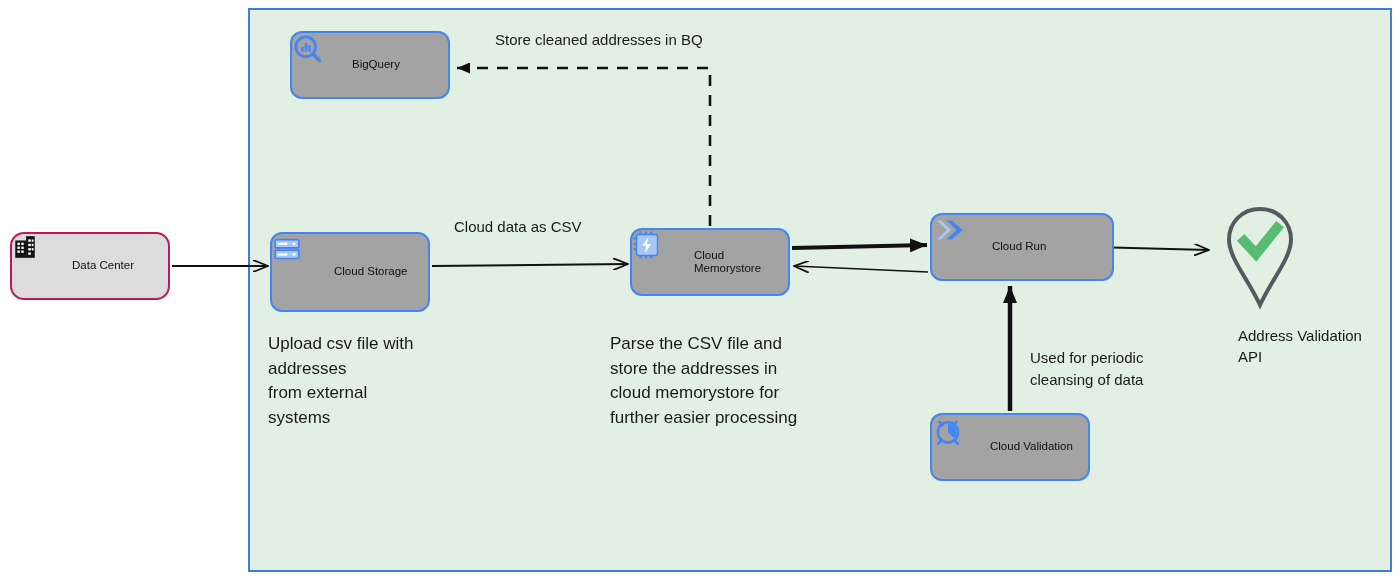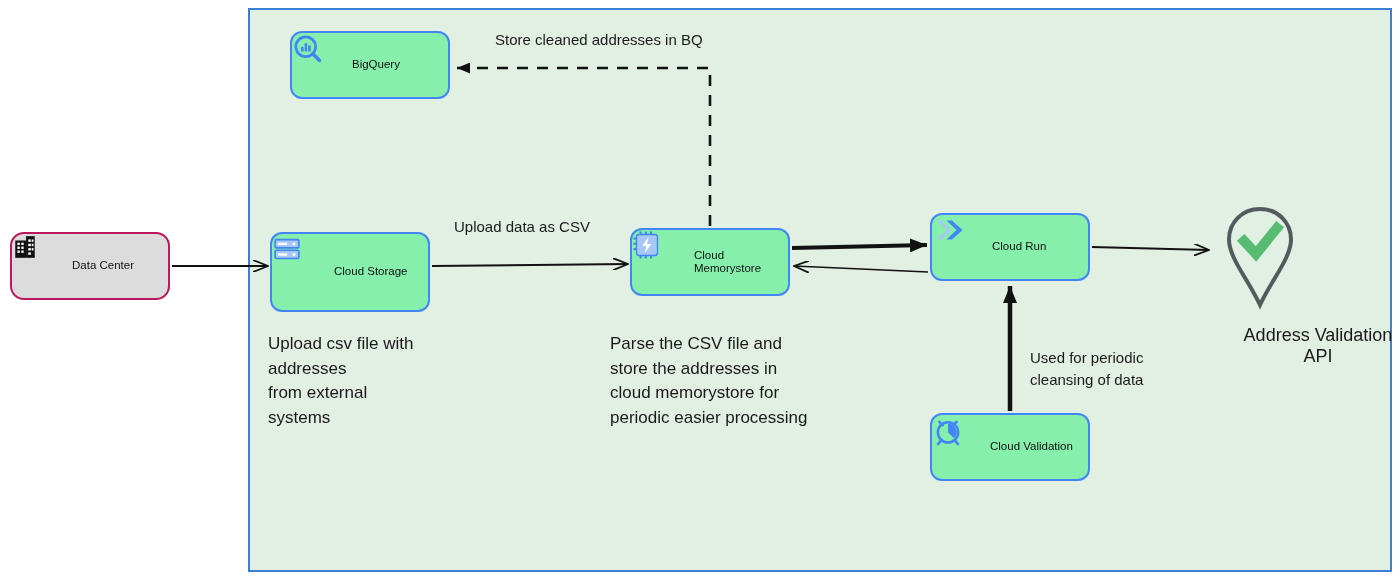--- a/index.html
+++ b/index.html
@@ -6,60 +6,60 @@
   body{width:1400px;height:580px;position:relative;overflow:hidden;
        font-family:"Liberation Sans","DejaVu Sans",sans-serif;}
 
   #canvas{position:absolute;left:0;top:0;width:1400px;height:580px;}
 
   .gcp-zone{position:absolute;left:248px;top:8px;width:1144px;height:564px;
             background:#e2efe3;border:2px solid #3d7fd4;box-sizing:border-box;}
 
   .node{position:absolute;box-sizing:border-box;display:flex;align-items:center;
         border-radius:12px;}
-  .node.gcp{background:#86efac;border:2px solid #4285f4;}
+  .node.gcp{background:#a3a3a3;border:2px solid #4285f4;}
   .node.onprem{background:#dcdcdc;border:2px solid #be185d;border-radius:14px;}
 
   .node .ico{flex:0 0 auto;display:flex;align-items:center;justify-content:center;}
   .node .lbl{font-size:11.5px;color:#111;line-height:1.15;}
 
   .n-datacenter{left:10px;top:232px;width:160px;height:68px;}
   .n-datacenter .ico{width:34px;margin-left:14px;}
   .n-datacenter .lbl{margin-left:12px;font-size:11.5px;}
 
   .n-storage{left:270px;top:232px;width:160px;height:80px;}
   .n-storage .ico{width:30px;margin-left:20px;}
   .n-storage .lbl{margin-left:12px;}
 
   .n-memorystore{left:630px;top:228px;width:160px;height:68px;}
   .n-memorystore .ico{width:30px;margin-left:20px;}
   .n-memorystore .lbl{margin-left:12px;}
 
-  .n-cloudrun{left:930px;top:213px;width:160px;height:68px;}
+  .n-cloudrun{left:930px;top:213px;width:184px;height:68px;}
   .n-cloudrun .ico{width:36px;margin-left:14px;}
   .n-cloudrun .lbl{margin-left:10px;}
 
   .n-bigquery{left:290px;top:31px;width:160px;height:68px;}
   .n-bigquery .ico{width:32px;margin-left:16px;}
   .n-bigquery .lbl{margin-left:12px;}
 
   .n-scheduler{left:930px;top:413px;width:160px;height:68px;}
   .n-scheduler .ico{width:32px;margin-left:16px;}
   .n-scheduler .lbl{margin-left:10px;}
 
   .edge-label{position:absolute;font-size:15px;color:#1a1a1a;white-space:nowrap;}
   .lbl-store-bq{left:495px;top:31px;}
   .lbl-export{left:454px;top:218px;}
 
   .caption{position:absolute;font-size:17px;color:#1a1a1a;line-height:24.5px;
            white-space:pre-line;}
   .cap-upload{left:268px;top:332px;}
   .cap-parse{left:610px;top:332px;}
   .cap-sched{left:1030px;top:347px;font-size:15px;line-height:22px;}
-  .cap-avapi{left:1238px;top:325px;font-size:18px;line-height:21px;width:160px;text-align:center;}
+  .cap-avapi{left:1238px;top:325px;font-size:15px;line-height:21px;width:160px;}
 
   svg{position:absolute;left:0;top:0;overflow:visible;}
 </style>
 </head>
 <body>
 
 <div id="canvas">
 
   <div class="gcp-zone"></div>
 
@@ -212,28 +212,28 @@
     <svg width="84" height="105" viewBox="0 0 84 105">
       <path d="M42 4 C24 4 11 17.5 11 34.5 C11 53 30 74 42 100 C54 74 73 53 73 34.5 C73 17.5 60 4 42 4 z" fill="none" stroke="#545b5e" stroke-width="4"></path>
       <path d="M26 36 L38 49 L59 23" fill="none" stroke="#57bb72" stroke-width="10" stroke-linecap="square" stroke-linejoin="miter"></path>
     </svg>
   </div>
   <div class="caption cap-avapi">Address Validation
 API</div>
 
   <div class="edge-label lbl-store-bq">Store cleaned addresses in BQ</div>
 
-  <div class="edge-label lbl-export">Upload data as CSV</div>
+  <div class="edge-label lbl-export">Cloud data as CSV</div>
 
   <div class="caption cap-upload">Upload csv file with
 addresses
 from external
 systems</div>
 
   <div class="caption cap-parse">Parse the CSV file and
 store the addresses in
 cloud  memorystore for
-periodic easier processing</div>
+further easier processing</div>
 
   <div class="caption cap-sched">Used for periodic
 cleansing of data</div>
 
 </div>
 
 </body></html>

